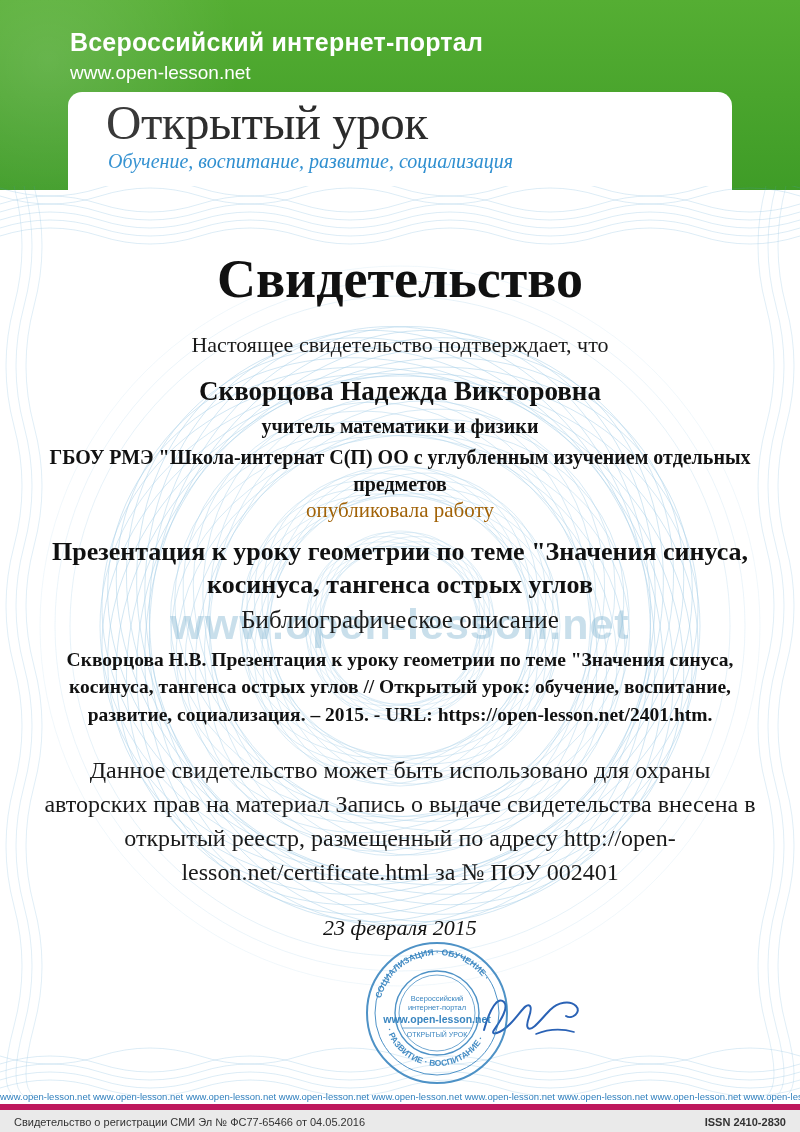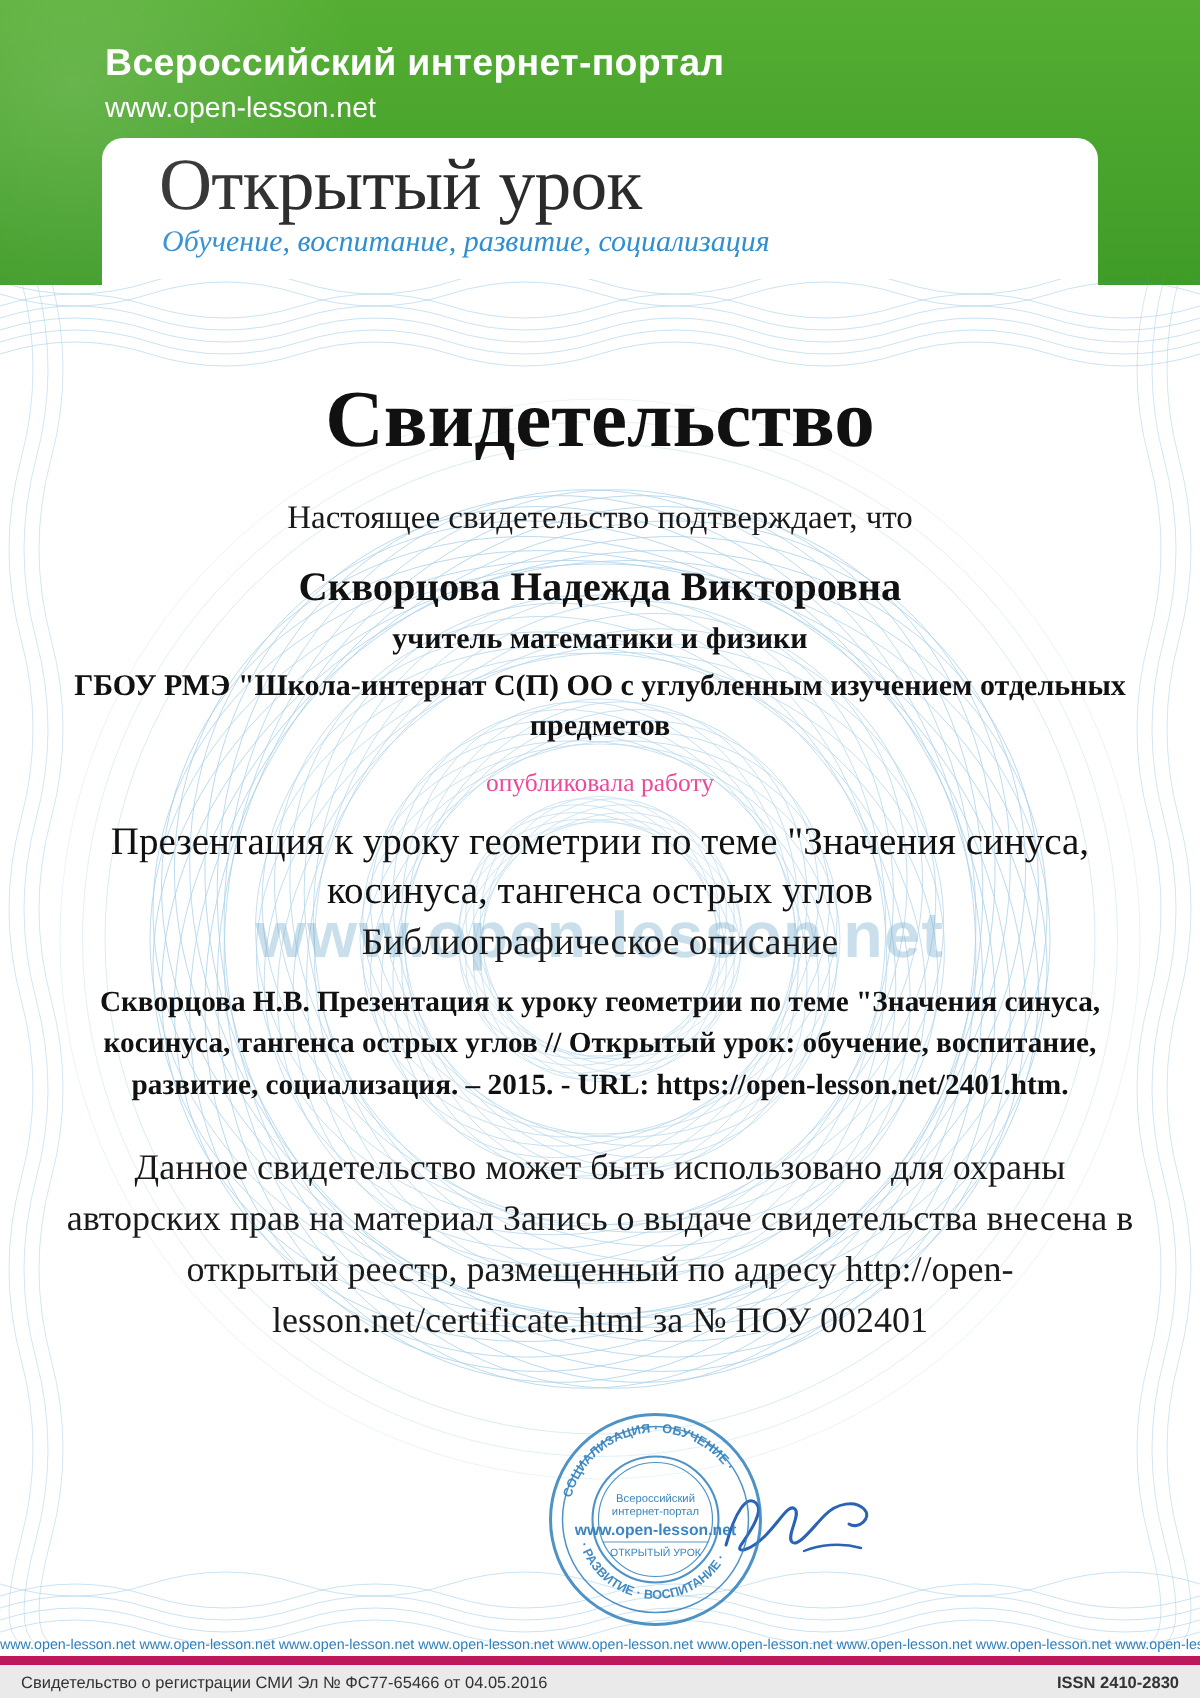--- a/index.html
+++ b/index.html
@@ -161,27 +161,27 @@
   }
   .organization {
     margin-top: 6px;
     font-weight: bold;
     font-size: 20px;
     line-height: 1.35;
     color: #111111;
     padding: 0 40px;
   }
   .published {
-    margin-top: 14px;
-    font-size: 17px;
-    color: #ec4899;
+    margin-top: 0;
+    font-size: 21px;
+    color: #a16207;
   }
   .work-title {
     margin-top: 12px;
-    font-weight: normal;
+    font-weight: bold;
     font-size: 26px;
     line-height: 1.28;
     color: #111111;
     padding: 0 42px;
   }
   .biblio-label {
     margin-top: 4px;
     font-size: 25px;
     color: #1a1a1a;
   }
@@ -418,20 +418,21 @@
     <div class="cert-title">Свидетельство</div>
     <div class="line-confirm">Настоящее свидетельство подтверждает, что</div>
     <div class="recipient">Скворцова Надежда Викторовна</div>
     <div class="position">учитель математики и физики</div>
     <div class="organization">ГБОУ РМЭ "Школа-интернат С(П) ОО с углубленным изучением отдельных предметов</div>
     <div class="published">опубликовала работу</div>
     <div class="work-title">Презентация к уроку геометрии по теме "Значения синуса, косинуса, тангенса острых углов</div>
     <div class="biblio-label">Библиографическое описание</div>
     <div class="biblio-text">Скворцова Н.В. Презентация к уроку геометрии по теме "Значения синуса, косинуса, тангенса острых углов // Открытый урок: обучение, воспитание, развитие, социализация. – 2015. - URL: https://open-lesson.net/2401.htm.</div>
     <div class="usage">Данное свидетельство может быть использовано для охраны авторских прав на материал Запись о выдаче свидетельства внесена в открытый реестр, размещенный по адресу http://open-lesson.net/certificate.html за № ПОУ 002401</div>
+    <div class="date">23 февраля 2015</div>
   </div>
 
 
   <div class="signature-scribble">
     <svg width="110" height="56" viewBox="0 0 110 56" xmlns="http://www.w3.org/2000/svg">
       <path d="M4,40 C10,18 18,6 24,12 C30,18 18,34 14,40 C10,46 20,44 30,34 C40,24 46,12 50,16 C54,20 44,34 48,38 C52,42 62,28 70,20 C78,12 90,10 96,16 C102,22 92,30 86,26" fill="none" stroke="#2a62b5" stroke-width="2" stroke-linecap="round"></path>
       <path d="M56,44 C66,40 80,38 94,42" fill="none" stroke="#2a62b5" stroke-width="1.6" stroke-linecap="round"></path>
     </svg>
   </div>
 

